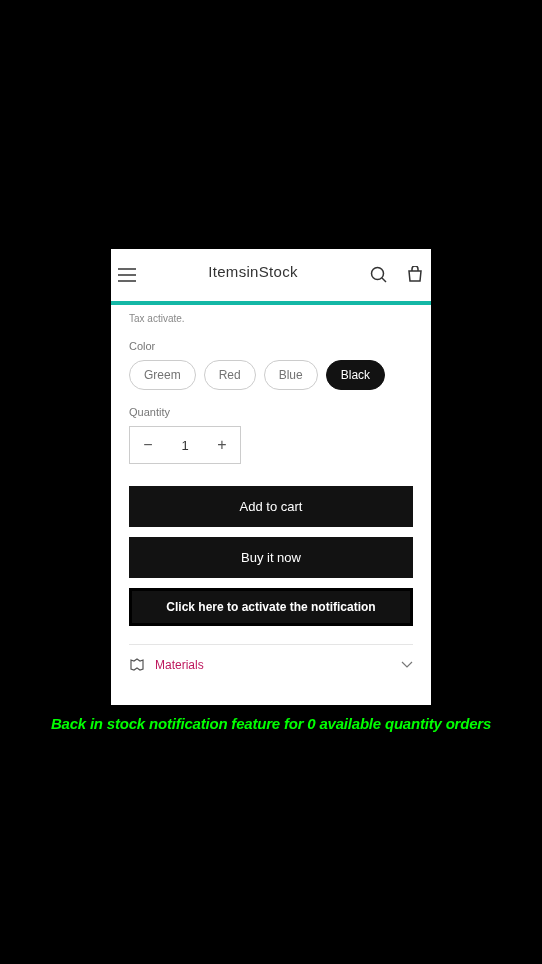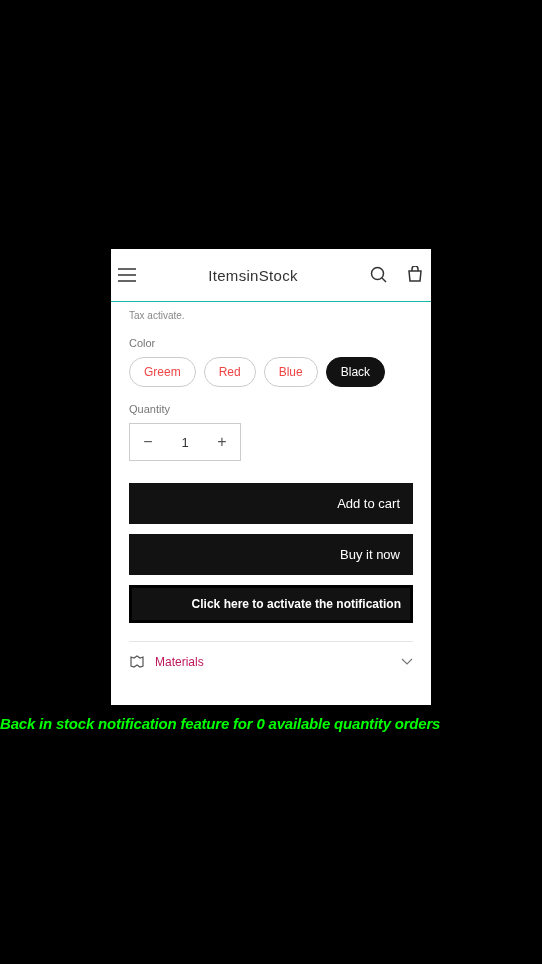--- a/index.html
+++ b/index.html
@@ -14,24 +14,23 @@
       position: absolute;
       left: 111px;
       top: 249px;
       width: 320px;
       height: 456px;
       background: #fff;
       overflow: hidden;
     }
     .header {
       display: flex;
-      align-items: center;
       justify-content: space-between;
       padding: 14px 4px;
-      border-bottom: 1px solid #14b8a6;
+      border-bottom: 4px solid #14b8a6;
     }
     .header-title {
       font-size: 15px;
       color: #333;
       font-weight: 400;
       letter-spacing: 0.3px;
     }
     .icon-btn {
       background: none;
       border: none;
@@ -62,21 +61,21 @@
     .color-options {
       display: flex;
       gap: 8px;
       margin-bottom: 16px;
     }
     .color-pill {
       padding: 7px 14px;
       border: 1px solid #ccc;
       border-radius: 20px;
       font-size: 12px;
-      color: #ef4444;
+      color: #737373;
       background: #fff;
       cursor: pointer;
     }
     .color-pill.selected {
       background: #121212;
       color: #fff;
       border-color: #121212;
     }
     .quantity-row {
       display: flex;
@@ -106,21 +105,21 @@
     .btn {
       width: 100%;
       padding: 12px;
       border: 1px solid #121212;
       background: #121212;
       color: #fff;
       font-size: 13px;
       cursor: pointer;
       margin-bottom: 10px;
       display: block;
-      text-align: right;
+      text-align: center;
     }
     .btn-notify {
       border: 3px solid #000;
       background: #121212;
       color: #fff;
       font-size: 12px;
       font-weight: bold;
       padding: 9px;
       margin-bottom: 18px;
     }
@@ -143,20 +142,21 @@
     .accordion-label {
       font-size: 12px;
       color: #be185d;
       flex: 1;
     }
     .caption {
       position: absolute;
       left: 0;
       top: 715px;
       width: 542px;
+      text-align: center;
       color: #00ff00;
       font-size: 15px;
       font-weight: bold;
       font-style: italic;
       letter-spacing: -0.2px;
     }
   </style>
 </head>
 <body>
 

